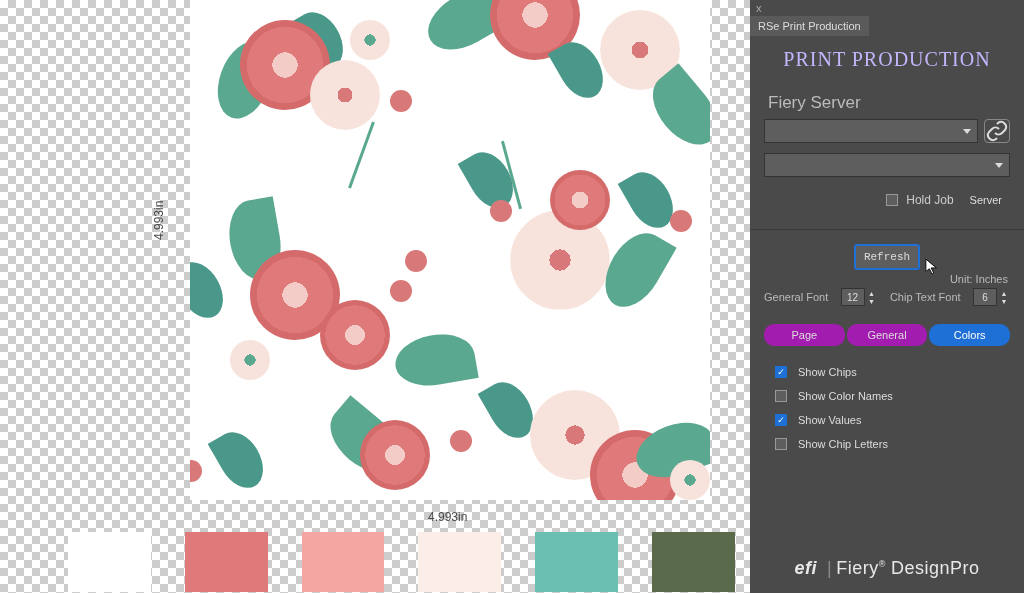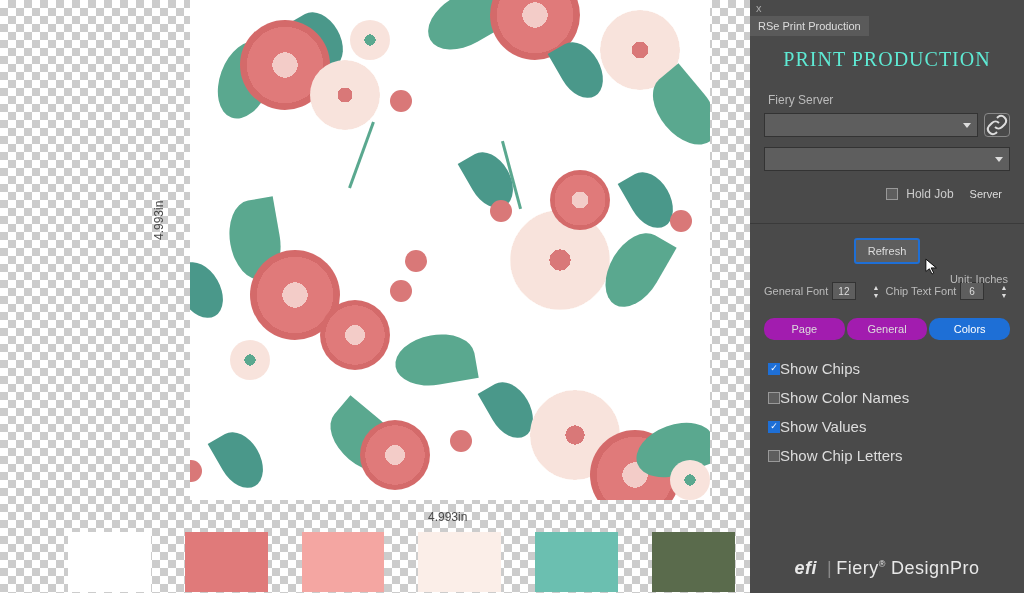--- a/index.html
+++ b/index.html
@@ -87,56 +87,56 @@
   font-size: 11px;
   color: #ddd;
   margin:0 0 6px 0;
   width: fit-content;
 }
 .panel-title {
   font-family: Georgia, serif;
   font-size: 20px;
   letter-spacing: 1px;
   text-align: center;
-  color: #5eead4;
+  color: #c4b5fd;
   margin: 6px 0 18px;
 }
-.section-label { font-size: 12px; color: #bbb; margin: 4px 0 6px 18px; }
+.section-label { font-size: 17px; color: #bbb; margin: 4px 0 6px 18px; }
 .dropdown {
   margin: 0 14px 10px 14px;
   height: 24px;
   background: #5e5e5e;
   border: 1px solid #333;
   position: relative;
   display:flex;align-items:center;justify-content:flex-end;
   padding-right:6px;
   color:#ddd;
 }
 .dropdown::after { content: ""; width:0;height:0;border-left:4px solid transparent;border-right:4px solid transparent;border-top:5px solid #ddd; }
 
 .server-row{display:flex;align-items:center;margin:0 14px 10px 14px;gap:6px;}
 .server-row .dropdown{flex:1;margin:0;}
 .hold-row{display:flex;align-items:center;justify-content:flex-end;margin:4px 14px 14px;gap:8px;}
 .chk{width:12px;height:12px;border:1px solid #999;background:#5e5e5e;display:inline-flex;align-items:center;justify-content:center;}
 .chk.checked{background:#1e6fd6;border-color:#1e6fd6;}
 .chk.checked::after{content:"✓";color:#fff;font-size:9px;line-height:1;}
 .btn-small{padding:3px 8px;color:#ddd;font-size:11px;}
-.refresh-btn{margin:8px auto 10px;display:block;width:66px;text-align:center;padding:5px 0;background:#5e5e5e;border:2px solid #1e6fd6;border-radius:3px;color:#ddd;font-size:11px;}
+.refresh-btn{margin:8px auto 10px;display:block;width:66px;text-align:center;padding:5px 0;background:#5e5e5e;border:2px solid #1e6fd6;border-radius:3px;color:#ddd;font-size:11px;font-family:Liberation Mono, monospace;}
 .unit{position:absolute;right:16px;top:273px;font-size:11px;color:#bbb;}
 .font-row{display:flex;align-items:center;justify-content:space-between;margin:8px 14px 18px;font-size:11px;color:#bbb;}
-.stepper{display:flex;align-items:center;gap:14px;}
+.stepper{display:flex;align-items:center;gap:1px;}
 .stepper input{width:24px;height:18px;background:#5e5e5e;border:1px solid #333;color:#ddd;text-align:center;font-size:10px;}
 .stepper .arrows{display:flex;flex-direction:column;gap:0;}
 .stepper .arrows span{width:12px;height:8px;display:flex;align-items:center;justify-content:center;font-size:7px;color:#ddd;cursor:pointer;}
 
 .tabs{display:flex;margin:0 14px 14px;gap:2px;}
 .tab{flex:1;text-align:center;padding:5px 0;background:#a21caf;border-radius:10px;font-size:11px;color:#ddd;}
 .tab.active{background:#1e6fd6;color:#fff;}
 
-.check-row{display:flex;align-items:center;gap:0;margin:6px 0 6px 18px;font-size:15px;color:#ddd;}
+.check-row{display:flex;align-items:center;gap:11px;margin:6px 0 6px 25px;font-size:11px;color:#ddd;}
 
 .logo{
   text-align:center;margin-top:auto;padding:14px 0;font-family:Georgia,serif;font-size:18px;color:#e8e8e8;letter-spacing:0.5px;
 }
 .logo .efi{font-style:italic;margin-right:6px; font-weight:bold;}
 .logo .bar{color:#888;margin:0 4px;}
 
 .cursor{position:absolute;right:85px;top:258px;width:14px;height:18px;pointer-events:none;}
 .cursor svg{width:100%;height:100%;}
 

